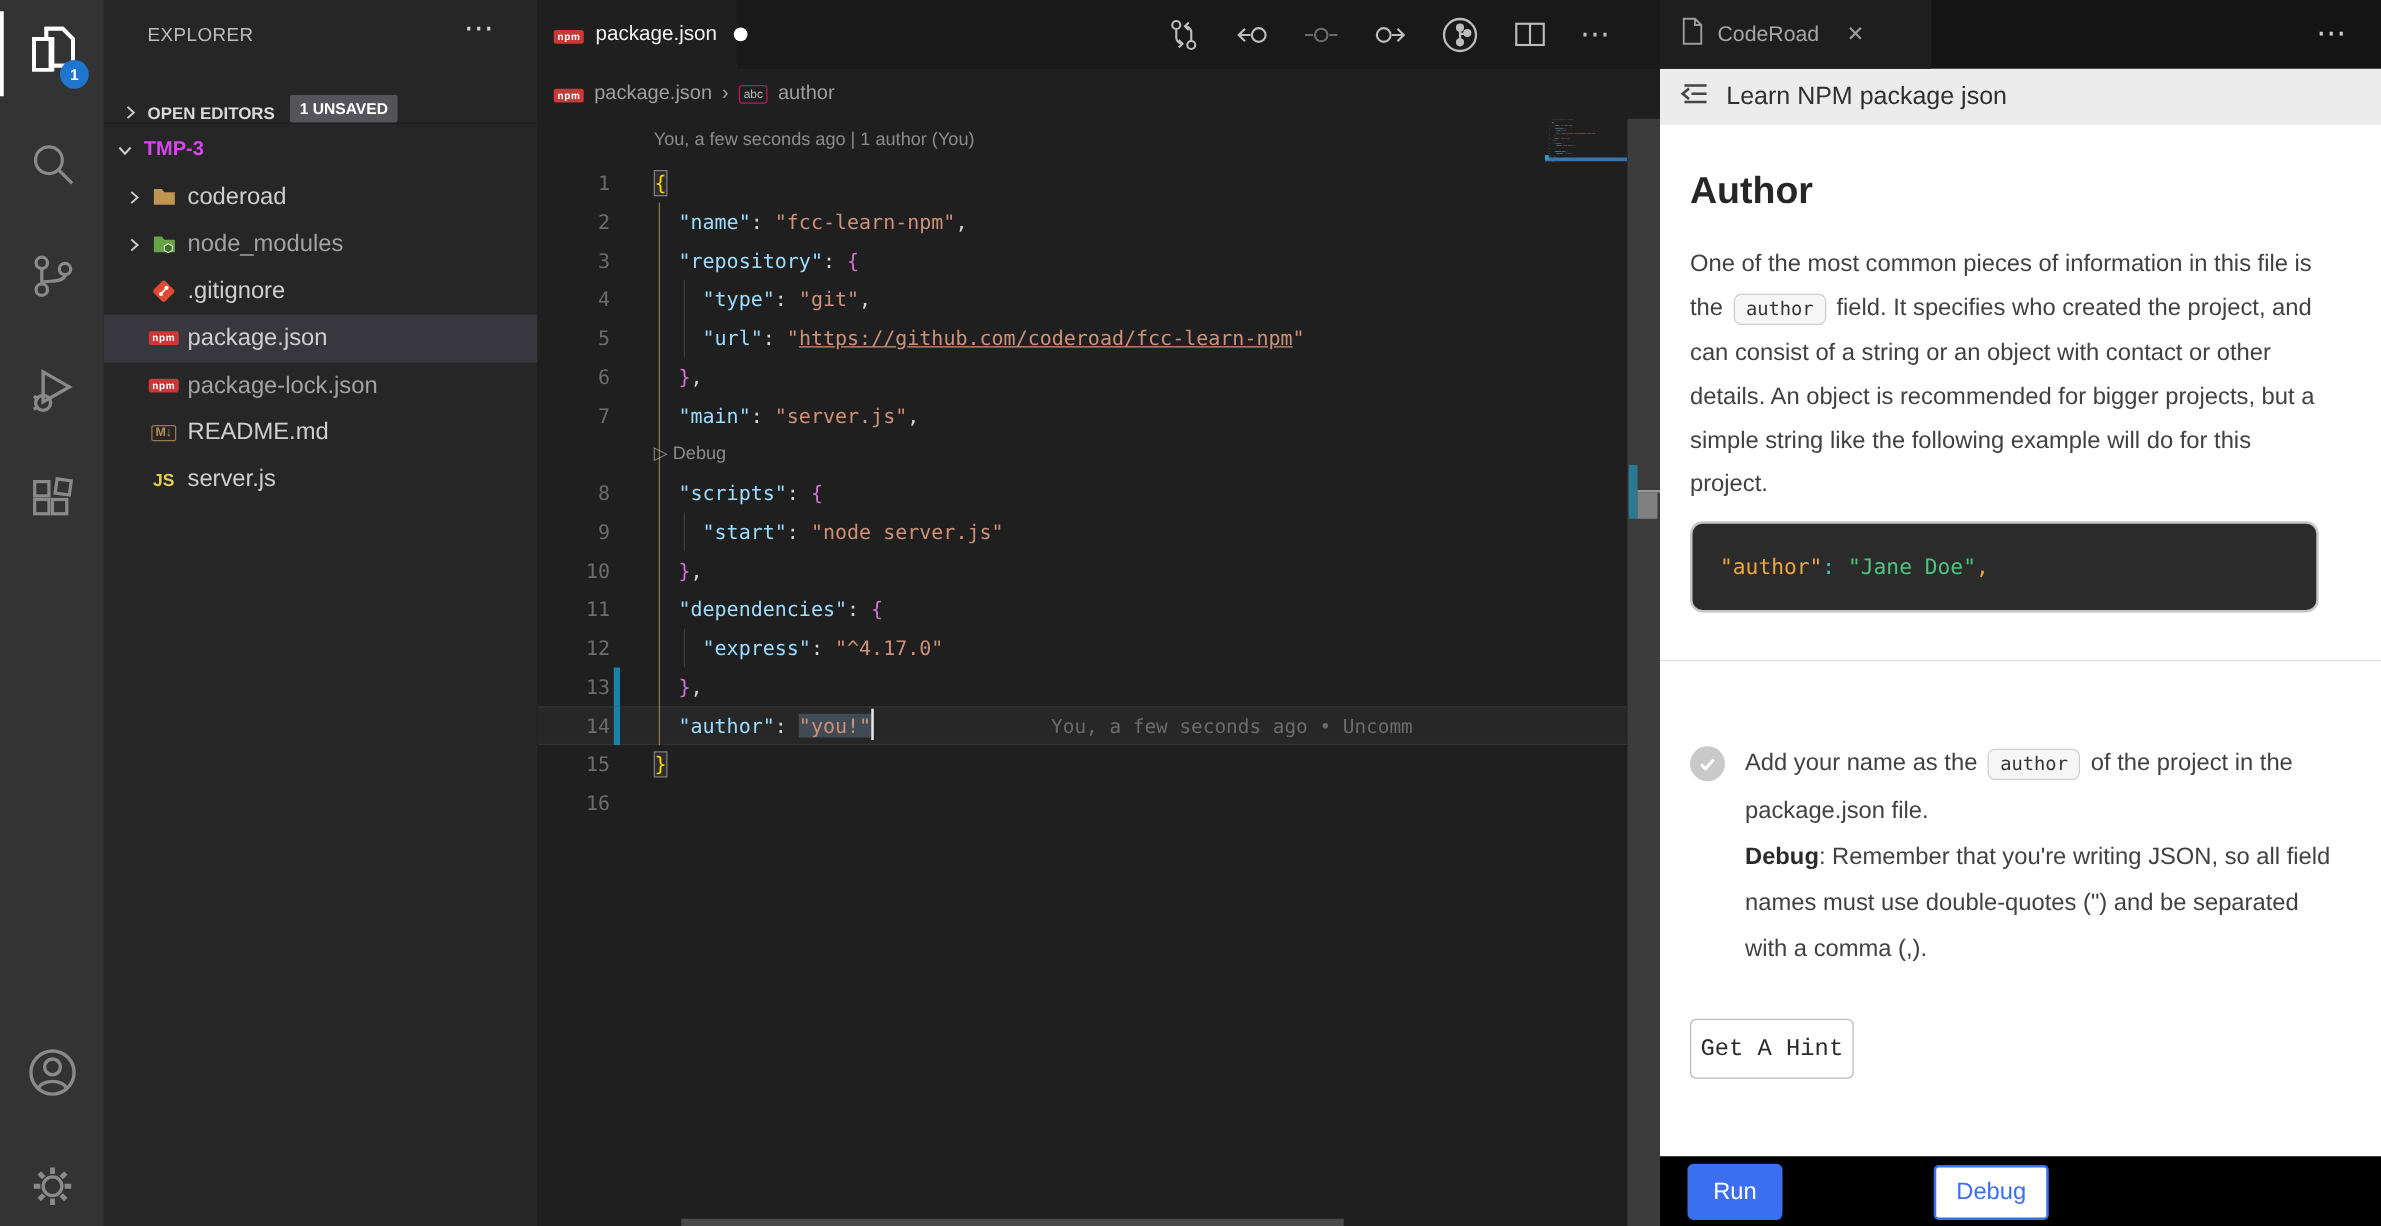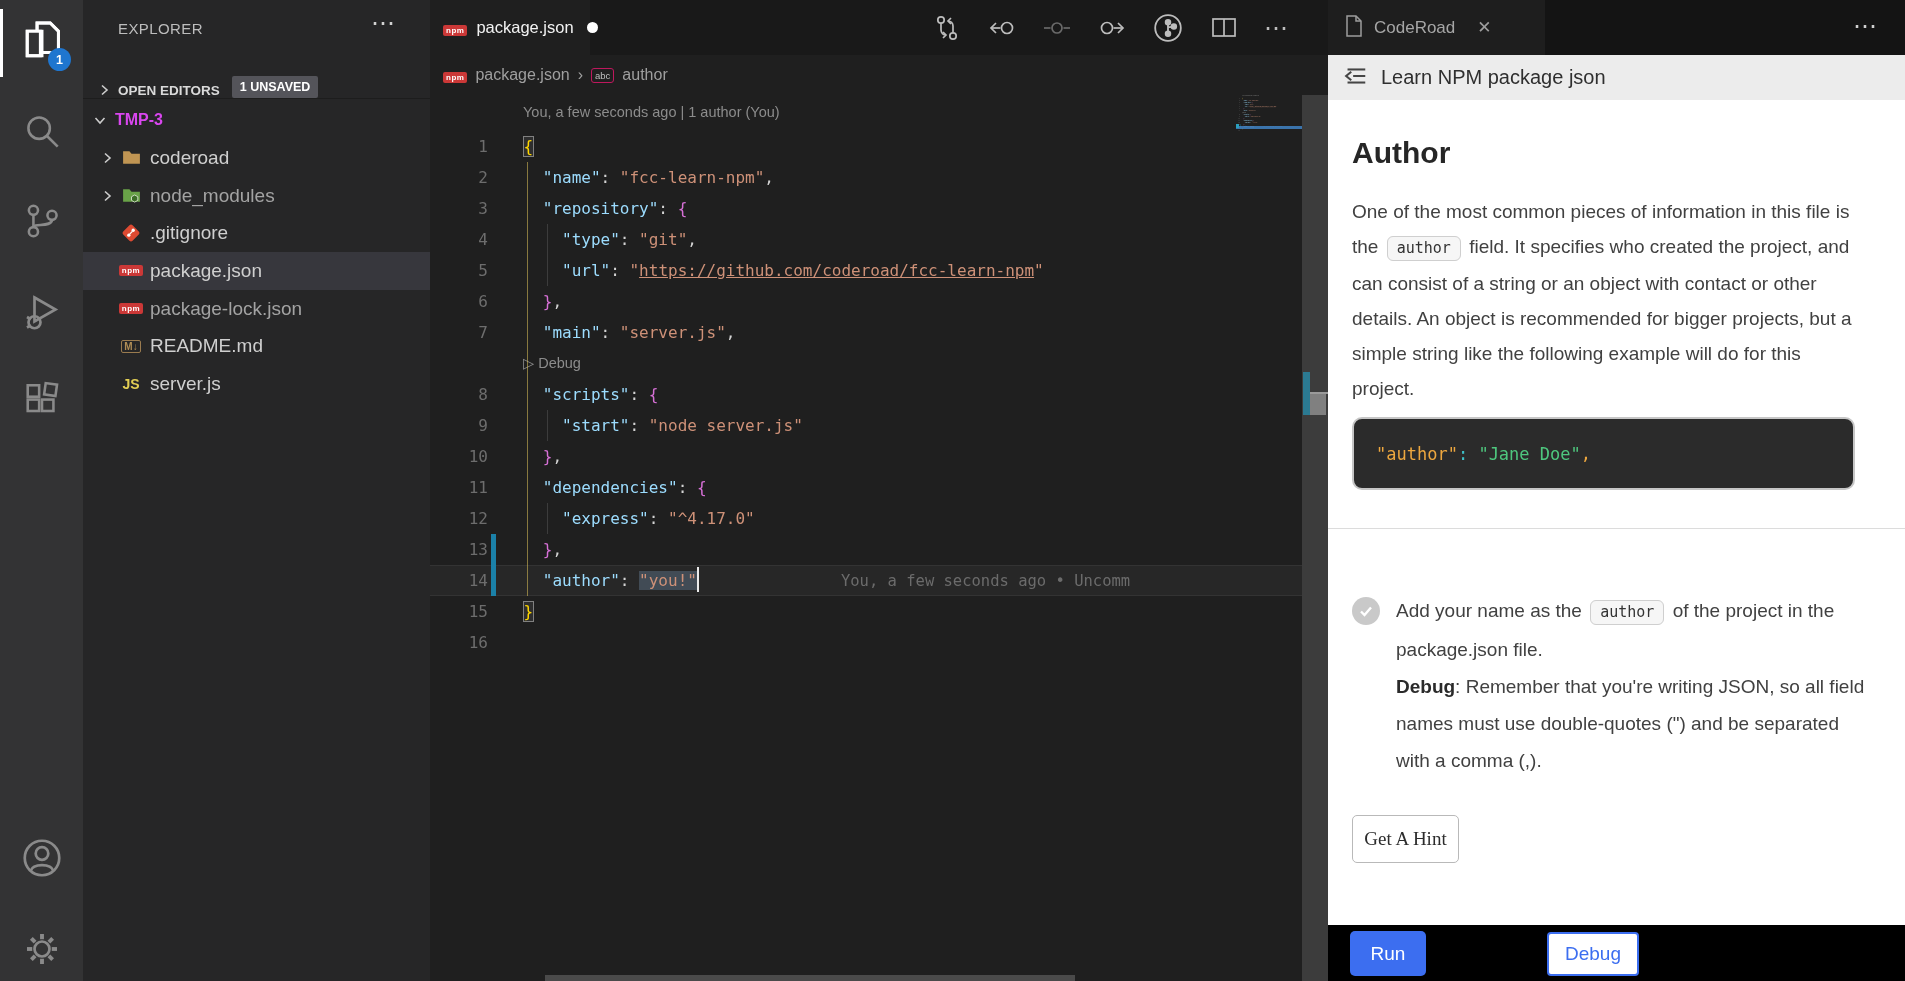--- a/index.html
+++ b/index.html
@@ -113,23 +113,23 @@
   .cr-code{position:absolute;top:317px;left:24px;width:503px;height:73px;background:#2b2b2b;
            border:2px solid #c6c6c6;border-radius:10px;display:flex;align-items:center;
            padding-left:22px;font-family:"DejaVu Sans Mono",monospace;font-size:17px;box-sizing:border-box;white-space:pre}
   .ct-o{color:#eda73f}.ct-t{color:#3ec1c9}.ct-g{color:#4ec77e}.ct-pl{color:#dddddd}
   .cr-hr{position:absolute;top:428px;left:0;right:0;border-top:1px solid #dcdcdc}
   .cr-task{position:absolute;top:492px;left:24px;width:515px;display:flex;gap:16px}
   .check{width:28px;height:28px;border-radius:50%;background:#c9c9c9;flex:none;margin-top:5px;
          display:flex;align-items:center;justify-content:center}
   .task-text{font-size:19px;line-height:37px;color:#414141}
   .task-text strong{color:#2a2a2a}
-  .cr-hint{position:absolute;top:715px;left:24px;width:107px;height:48px;background:#fff;
+  .cr-hint{position:absolute;top:715px;left:24px;width:131px;height:48px;background:#fff;
            border:1px solid #b9b9b9;border-radius:5px;font-size:19px;color:#2c2c2c;
-           font-family:Liberation Serif, serif;cursor:pointer}
+           font-family:Liberation Mono, monospace;cursor:pointer}
   .cr-bar{position:absolute;bottom:0;left:0;right:0;height:56px;background:#000}
   .btn-run{position:absolute;left:22px;top:6px;width:76px;height:45px;background:#3c6ef0;color:#fff;
            border:none;border-radius:5px;font-size:19px;font-family:"Liberation Sans",sans-serif;cursor:pointer}
   .btn-reset{position:absolute;left:219px;top:7px;width:92px;height:44px;background:#fff;color:#3c6ef0;
            border:2px solid #3c6ef0;border-radius:4px;font-size:19px;box-sizing:border-box;
            font-family:"Liberation Sans",sans-serif;cursor:pointer}
   .chev svg{stroke:#cccccc;fill:none;stroke-width:1.6}
 </style>
 </head>
 <body>

